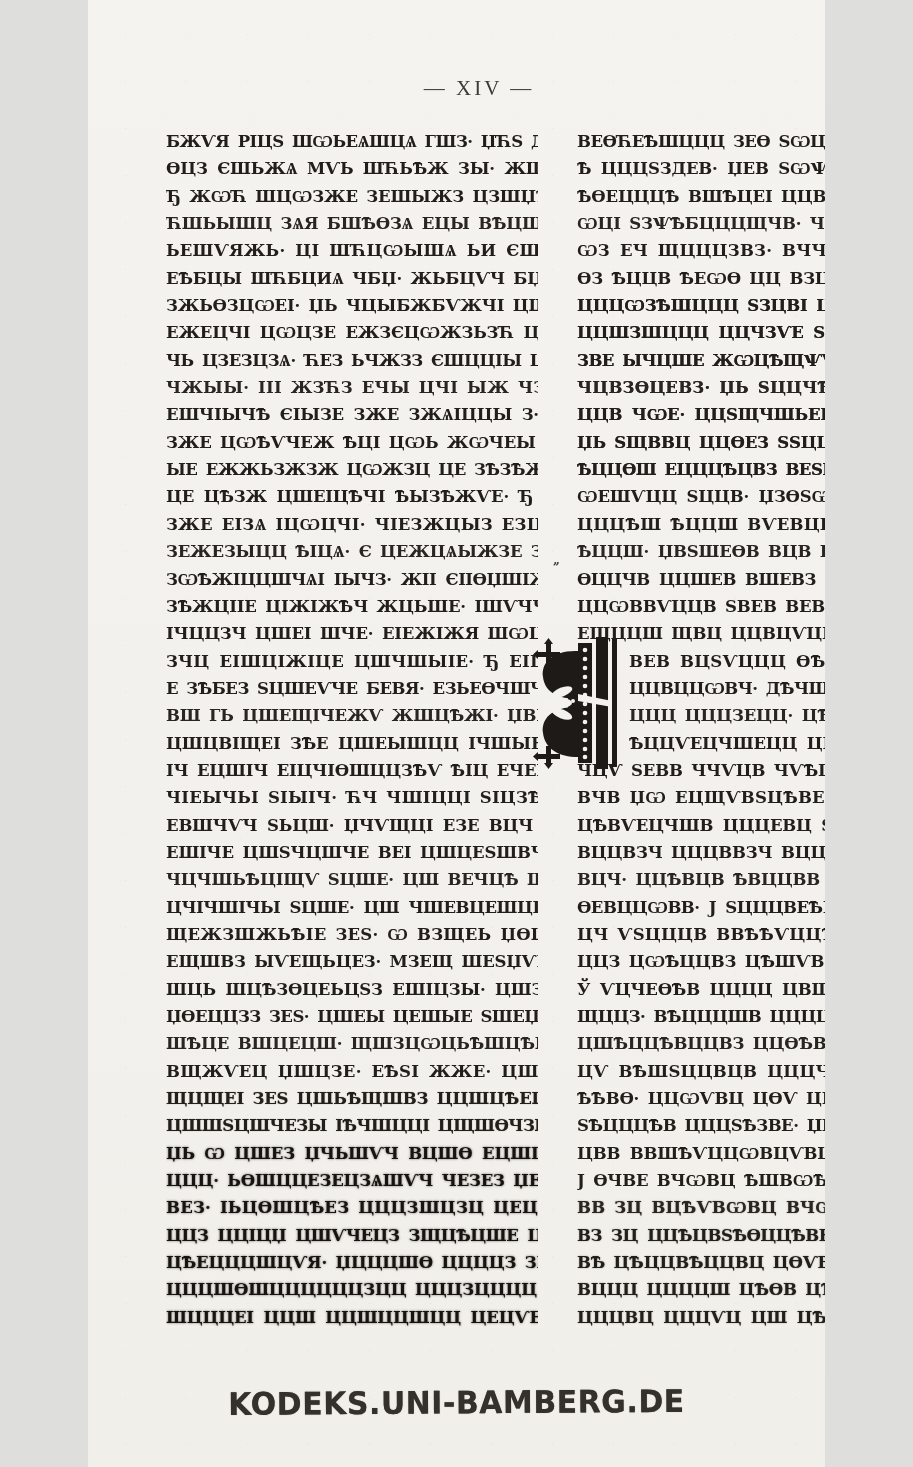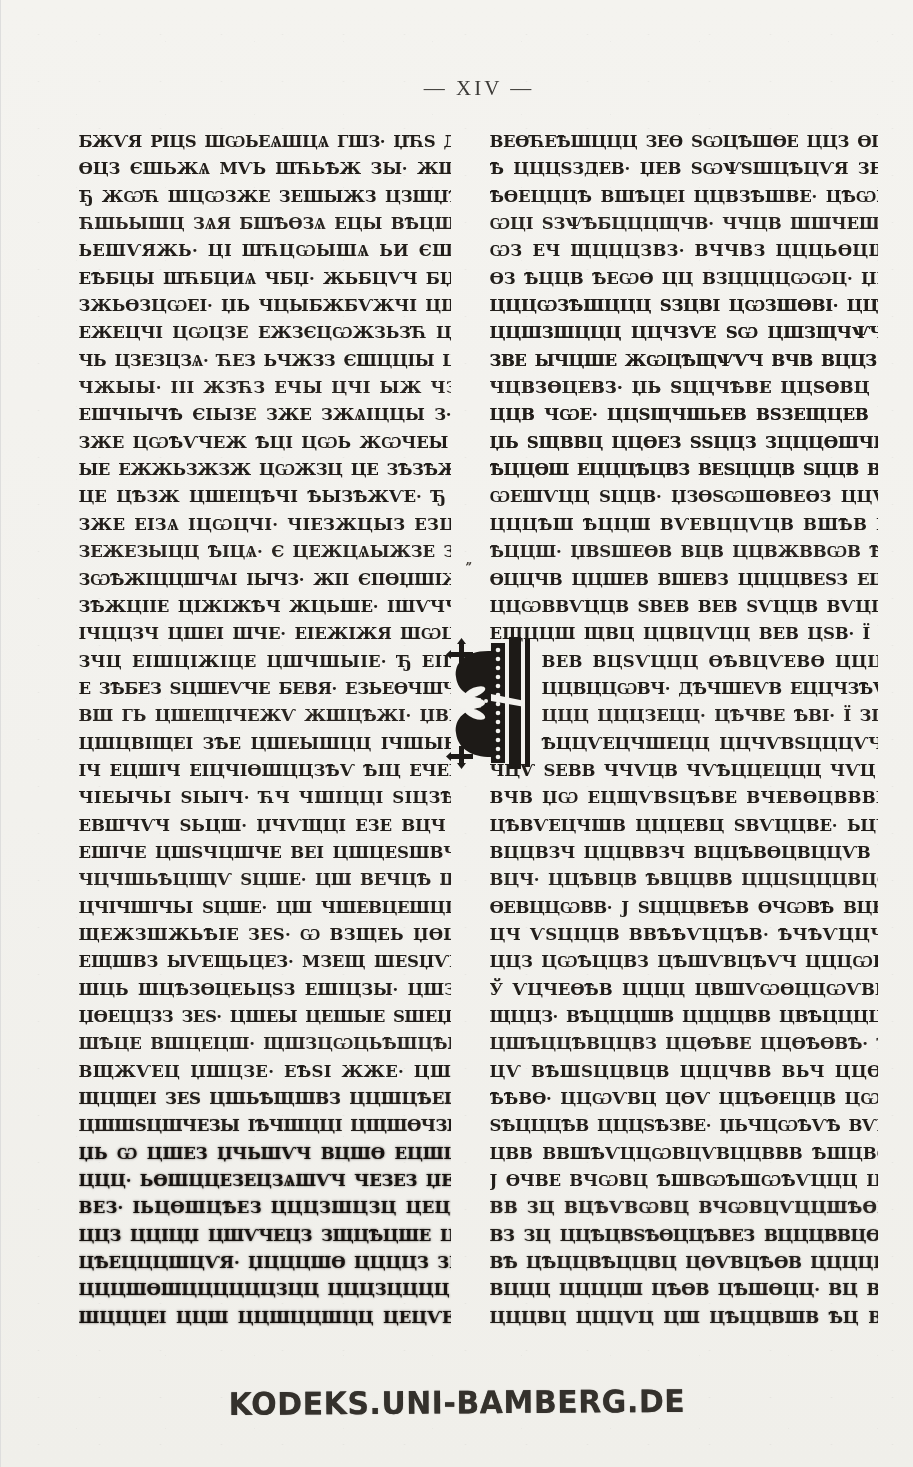--- a/index.html
+++ b/index.html
@@ -1,18 +1,18 @@
 <!DOCTYPE html>
 <html style="--paper: #f4f3ef; --ink: #221e1a; --header_ink: #3c3a37; --watermark_ink: #34312c;"><head>
 <meta charset="utf-8">
 <style>
   html,body{margin:0;padding:0;background:#dededd;}
   .page{
     position:relative;
-    width:912px;height:1467px;
+    width:737px;height:1467px;
     margin:0 auto;
     background:
       radial-gradient(circle at 18% 12%, rgba(0,0,0,0.012) 0 2px, transparent 3px),
       radial-gradient(circle at 72% 38%, rgba(0,0,0,0.015) 0 1px, transparent 2px),
       radial-gradient(circle at 40% 80%, rgba(0,0,0,0.012) 0 1px, transparent 2px),
       linear-gradient(180deg, var(--paper) 0%, #f2f1ed 55%, #f0efea 100%);
     overflow:hidden;
     font-family:"DejaVu Serif", serif;
   }
   

